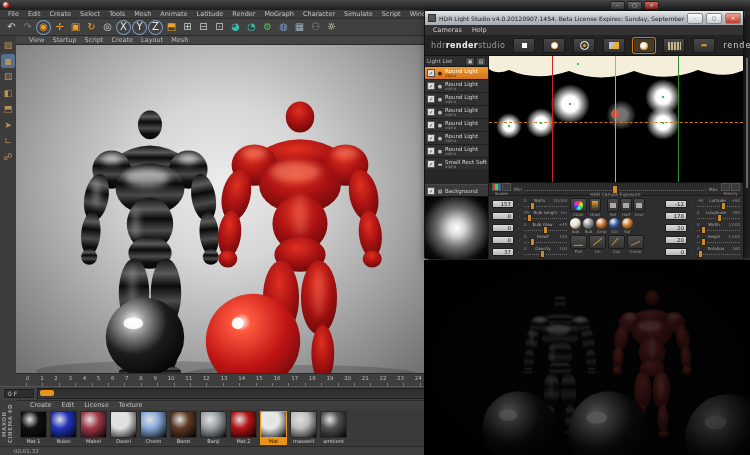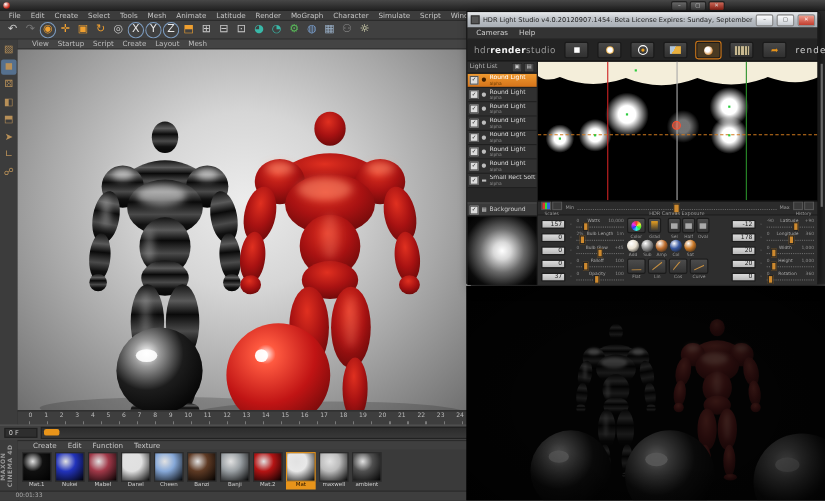--- a/index.html
+++ b/index.html
@@ -500,21 +500,21 @@
       <span class="tpbtn">
         <i style="font-style: normal; color: rgb(207, 207, 207);">⟳</i>
       </span>
     </span>
 </div>
 
 <div id="matmenu" class="abs">
 
 <span class="mi">Create</span>
     <span class="mi">Edit</span>
-    <span class="mi">Function</span>
+    <span class="mi">License</span>
     <span class="mi">Texture</span>
   </div>
 
 <div id="mats" class="abs">
 
     <div class="mat">
       <span class="mat-ball" style="--mc: #101010;"></span>
       <span class="mat-name">Mat.1</span>
     </div>
 

